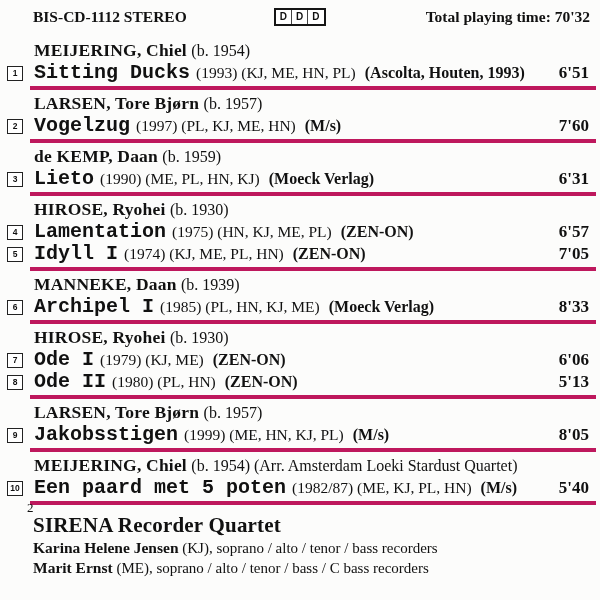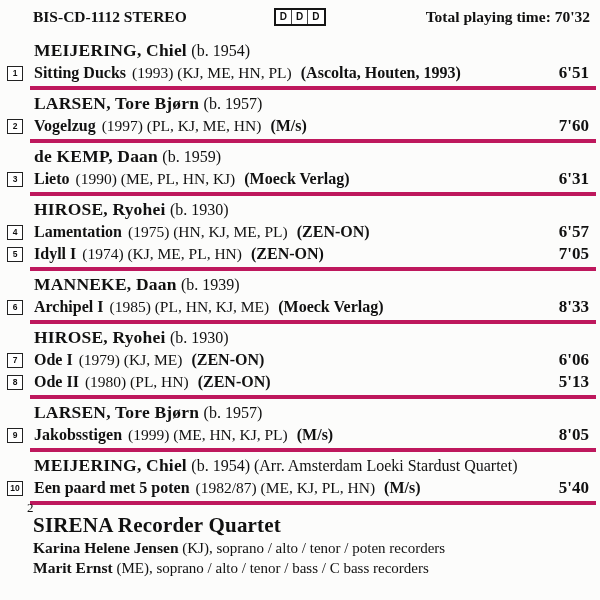--- a/index.html
+++ b/index.html
@@ -53,21 +53,21 @@
     white-space:nowrap;
   }
   .tracknum{
     position:absolute;left:-23px;top:3.5px;
     width:14px;height:13px;
     border:1.2px solid #222;
     font-family:"Liberation Sans", sans-serif;
     font-size:8.5px;font-weight:bold;line-height:13px;
     text-align:center;background:#fff;
   }
-  .ttitle{font-weight:bold;font-size:16px;}
+  .ttitle{font-weight:bold;font-size:20px;font-family:Liberation Mono, monospace;}
   .tdetails{font-size:15.5px;margin-left:6px;}
   .tpub{font-size:16px;font-weight:bold;margin-left:9px;}
   .ttime{margin-left:auto;font-weight:bold;font-size:17px;padding-right:7px;}
 
   
   .ensemble{margin:7px 4px 0 33px;}
   .ens-name{font-weight:bold;font-size:21px;line-height:26px;letter-spacing:.2px;}
   .member{font-size:15px;line-height:19px;white-space:nowrap;}
   .member .mname{font-weight:bold;font-size:15.5px;}
   .member .mrest{font-weight:normal;}
@@ -220,21 +220,21 @@
         <span class="tpub">(M/s)</span>
         <span class="ttime">5'40</span>
       </div>
     </section>
 
   </div>
 
   <div class="ensemble">
     <div class="ens-name">SIRENA Recorder Quartet</div>
     <div class="member">
-      <span class="mname">Karina Helene Jensen</span><span class="mrest"> (KJ), soprano / alto / tenor / poten recorders</span>
+      <span class="mname">Karina Helene Jensen</span><span class="mrest"> (KJ), soprano / alto / tenor / bass recorders</span>
     </div>
     <div class="member">
       <span class="mname">Marit Ernst</span><span class="mrest"> (ME), soprano / alto / tenor / bass / C bass  recorders</span>
     </div>
 
   </div>
 
   <div class="pagenum">2</div>
 
 </div>

